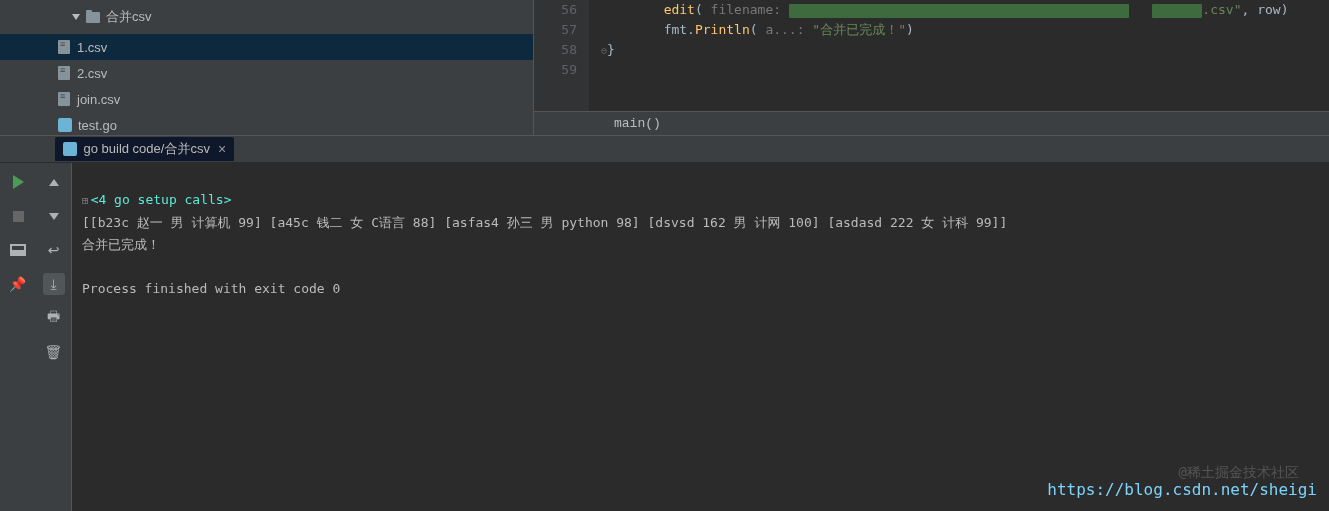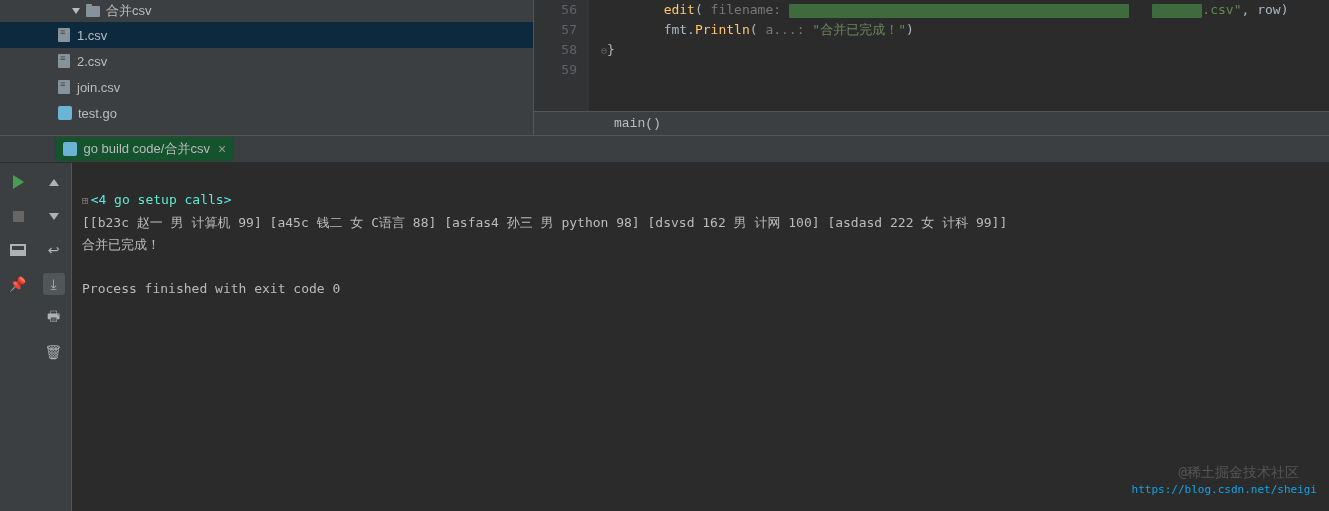--- a/index.html
+++ b/index.html
@@ -19,21 +19,21 @@
 }
 .project-tree {
   width: 534px;
   background: #3c3f41;
   border-right: 1px solid #555;
   overflow: hidden;
 }
 .tree-folder {
   display: flex;
   align-items: center;
-  height: 22px;
+  height: 34px;
   padding-left: 72px;
   color: #bbb;
   cursor: pointer;
 }
 .tree-file {
   display: flex;
   align-items: center;
   height: 26px;
   padding-left: 58px;
   color: #bbb;
@@ -147,21 +147,21 @@
   border-bottom: 1px solid #2b2b2b;
   display: flex;
   align-items: center;
   padding-left: 10px;
   color: #bbb;
 }
 .run-label { margin-right: 18px; margin-top: 40px; }
 .run-tab {
   display: flex;
   align-items: center;
-  background: #14532d;
+  background: #0f172a;
   height: 24px;
   padding: 0 8px;
   border-radius: 2px 2px 0 0;
 }
 .run-tab .go-icon { width: 14px; height: 14px; }
 .close-x {
   margin-left: 8px;
   color: #999;
   cursor: pointer;
   font-size: 14px;
@@ -256,22 +256,22 @@
   position: absolute;
   right: 30px;
   bottom: 28px;
   color: #555;
   font-size: 14px;
 }
 .watermark2 {
   position: absolute;
   right: 12px;
   bottom: 10px;
-  color: #0ea5e9;
-  font-size: 11px;
+  color: #7dd3fc;
+  font-size: 16px;
 }
 </style>
 </head>
 <body>
 
 <div class="top-area">
   <div class="project-tree">
     <div class="tree-folder">
       <span class="arrow-down"></span>
       <span class="folder-icon"></span>

